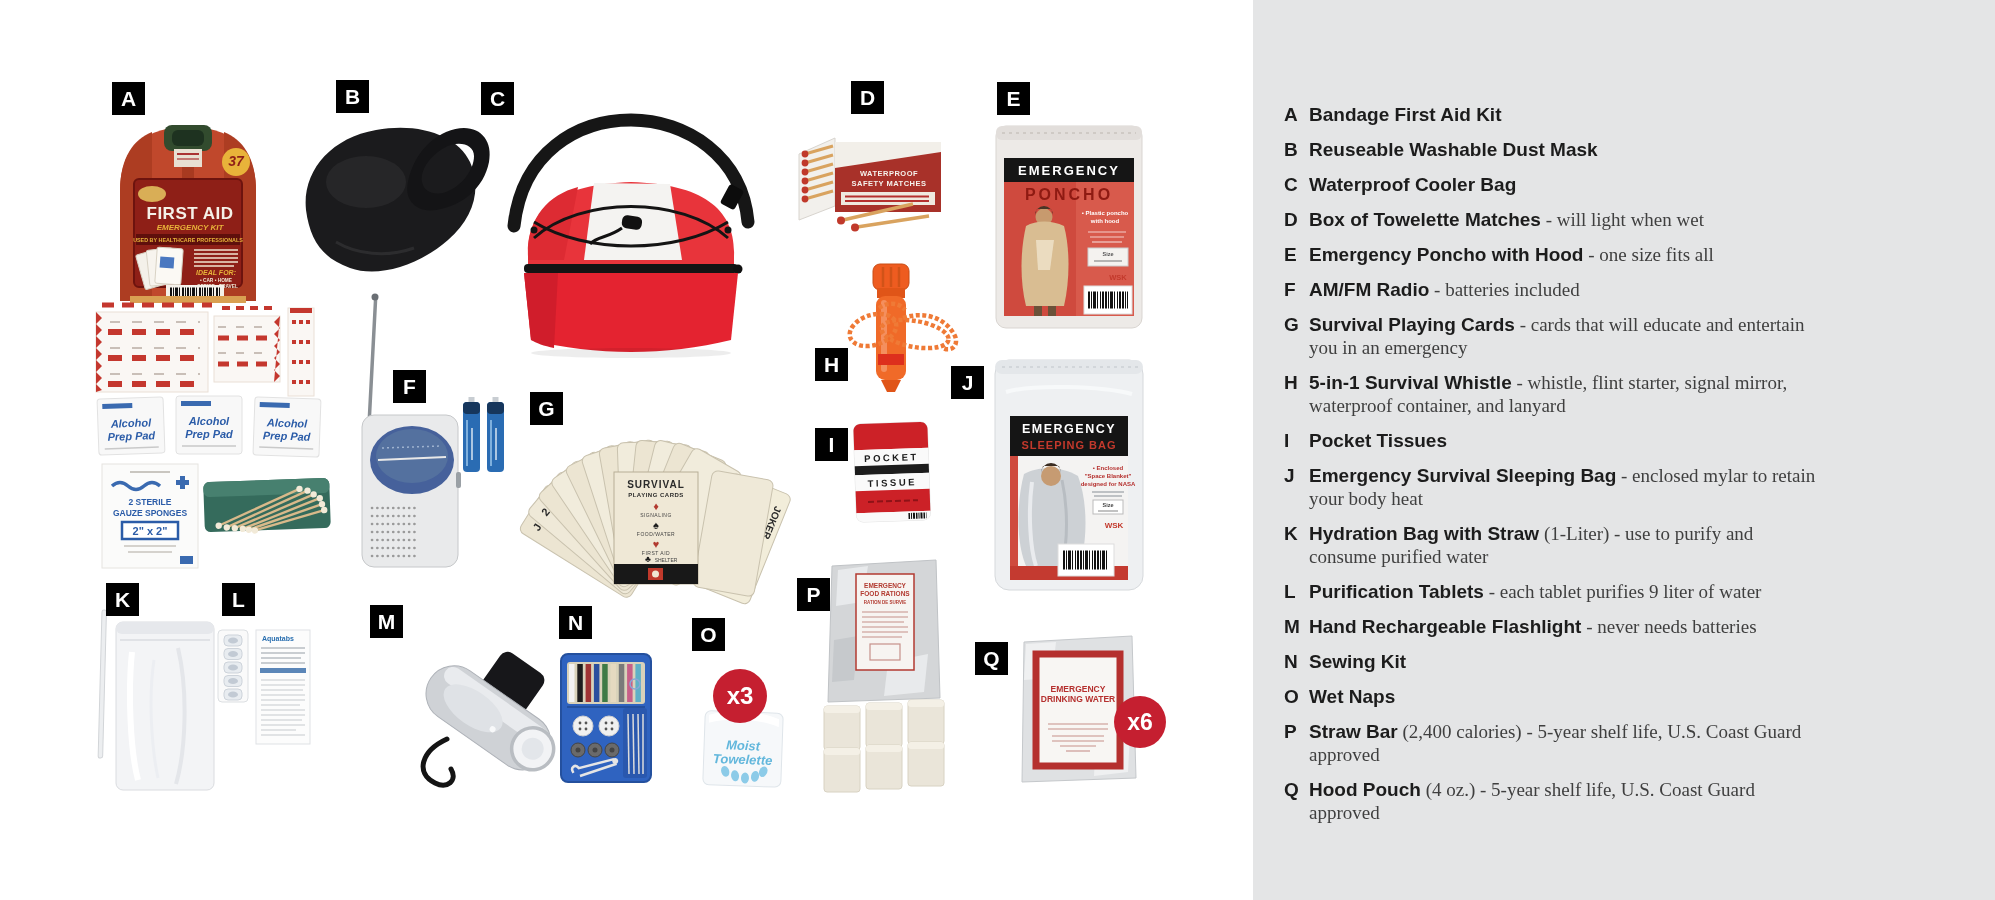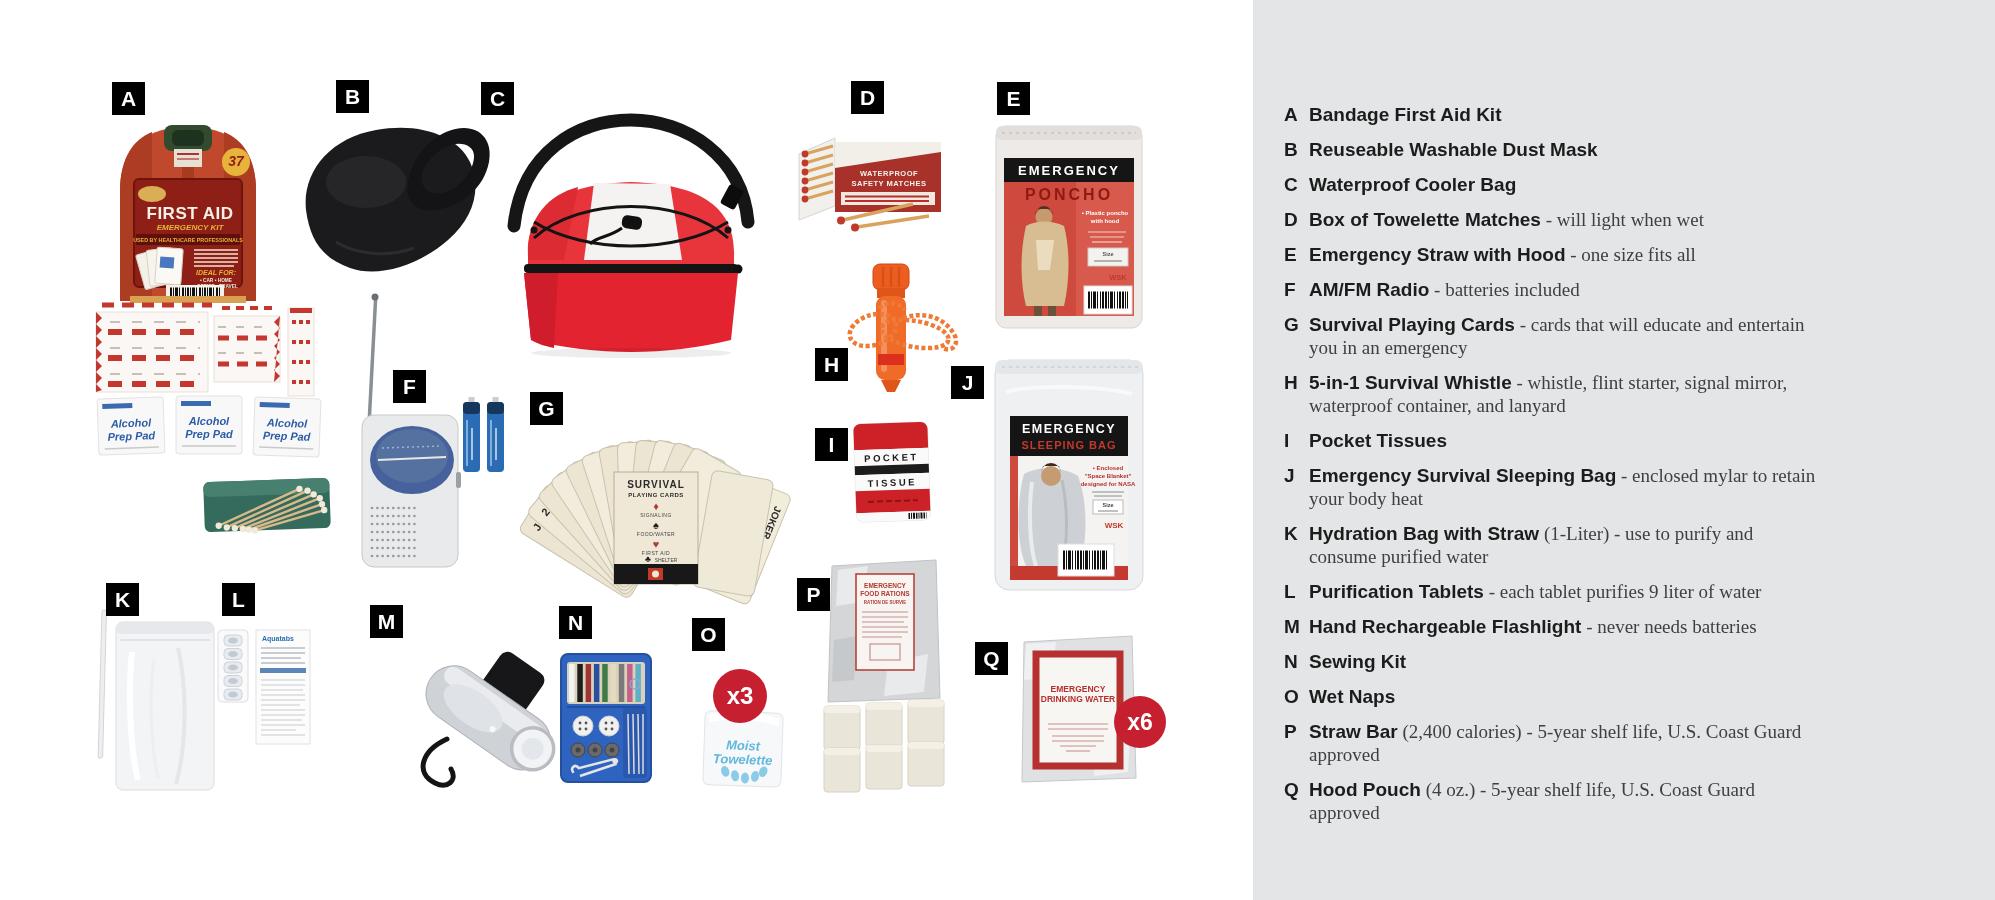--- a/index.html
+++ b/index.html
@@ -24,21 +24,21 @@
 <body>
 
 <div class="stage">
 
   <div class="panel"></div>
   <div class="legend">
     <div class="li"><span class="li-letter">A</span><span class="li-name">Bandage First Aid Kit</span><span class="li-desc"></span></div>
     <div class="li"><span class="li-letter">B</span><span class="li-name">Reuseable Washable Dust Mask</span><span class="li-desc"></span></div>
     <div class="li"><span class="li-letter">C</span><span class="li-name">Waterproof Cooler Bag</span><span class="li-desc"></span></div>
     <div class="li"><span class="li-letter">D</span><span class="li-name">Box of Towelette Matches</span><span class="li-desc"> - will light when wet</span></div>
-    <div class="li"><span class="li-letter">E</span><span class="li-name">Emergency Straw with Hood</span><span class="li-desc"> - one size fits all</span></div>
+    <div class="li"><span class="li-letter">E</span><span class="li-name">Emergency Poncho with Hood</span><span class="li-desc"> - one size fits all</span></div>
     <div class="li"><span class="li-letter">F</span><span class="li-name">AM/FM Radio</span><span class="li-desc"> - batteries included</span></div>
     <div class="li"><span class="li-letter">G</span><span class="li-name">Survival Playing Cards</span><span class="li-desc"> - cards that will educate and entertain
 you in an emergency</span></div>
     <div class="li"><span class="li-letter">H</span><span class="li-name">5-in-1 Survival Whistle</span><span class="li-desc"> - whistle, flint starter, signal mirror,
 waterproof container, and lanyard</span></div>
     <div class="li"><span class="li-letter">I</span><span class="li-name">Pocket Tissues</span><span class="li-desc"></span></div>
     <div class="li"><span class="li-letter">J</span><span class="li-name">Emergency Survival Sleeping Bag</span><span class="li-desc"> - enclosed mylar to retain
 your body heat</span></div>
     <div class="li"><span class="li-letter">K</span><span class="li-name">Hydration Bag with Straw</span><span class="li-desc"> (1-Liter) - use to purify and
 consume purified water</span></div>
@@ -167,20 +167,35 @@
       <g transform="translate(156,2) rotate(2 35 30)">
         <rect x="2" y="2" width="66" height="58" rx="3" fill="#f8f8f8" stroke="#e2e2e2"></rect>
         <rect x="7" y="7" width="30" height="5" fill="#3a6ab0"></rect>
         <text x="35" y="31" font-size="11" font-weight="700" font-style="italic" fill="#2b5ca8" text-anchor="middle">Alcohol</text>
         <text x="35" y="44" font-size="11" font-weight="700" font-style="italic" fill="#2b5ca8" text-anchor="middle">Prep Pad</text>
         <line x1="8" y1="52" x2="62" y2="52" stroke="#c9c9c9" stroke-width="1.4"></line>
       </g>
     </svg>
   </div>
 
+  <div class="item" style="left:100px;top:462px">
+    <svg width="100" height="108" viewBox="0 0 100 108">
+      <rect x="2" y="2" width="96" height="104" fill="#fbfbfa" stroke="#e6e4e0"></rect>
+      <line x1="30" y1="10" x2="70" y2="10" stroke="#b9b4ac" stroke-width="1.6"></line>
+      <path d="M12,24 q8,-7 16,0 t16,0 t16,0" stroke="#3a6ab0" stroke-width="3.5" fill="none"></path>
+      <path d="M76,18 h4 v-4 h5 v4 h4 v5 h-4 v4 h-5 v-4 h-4 Z" fill="#3a6ab0"></path>
+      <text x="50" y="43" font-size="8.5" font-weight="700" fill="#2b5ca8" text-anchor="middle">2 STERILE</text>
+      <text x="50" y="54" font-size="8.5" font-weight="700" fill="#2b5ca8" text-anchor="middle">GAUZE SPONGES</text>
+      <rect x="22" y="60" width="56" height="17" fill="#fff" stroke="#2b5ca8" stroke-width="2.5"></rect>
+      <text x="50" y="73" font-size="11" font-weight="700" fill="#2b5ca8" text-anchor="middle">2" x 2"</text>
+      <line x1="24" y1="84" x2="76" y2="84" stroke="#c9c5be" stroke-width="1.4"></line>
+      <line x1="28" y1="90" x2="72" y2="90" stroke="#c9c5be" stroke-width="1.4"></line>
+      <rect x="80" y="94" width="13" height="8" fill="#3a6ab0"></rect>
+    </svg>
+  </div>
 
   <div class="item" style="left:202px;top:474px">
     <svg width="132" height="62" viewBox="0 0 132 62">
       <g transform="rotate(-2 66 31)">
         <rect x="2" y="6" width="126" height="50" rx="6" fill="#356b5c"></rect>
         <rect x="2" y="6" width="126" height="15" rx="6" fill="#47806f"></rect>
         <g stroke="#d9b98a" stroke-width="2.4">
           <line x1="16" y1="50" x2="98" y2="16"></line>
             <line x1="24" y1="52" x2="106" y2="18"></line>
           <line x1="32" y1="53" x2="112" y2="22"></line>

